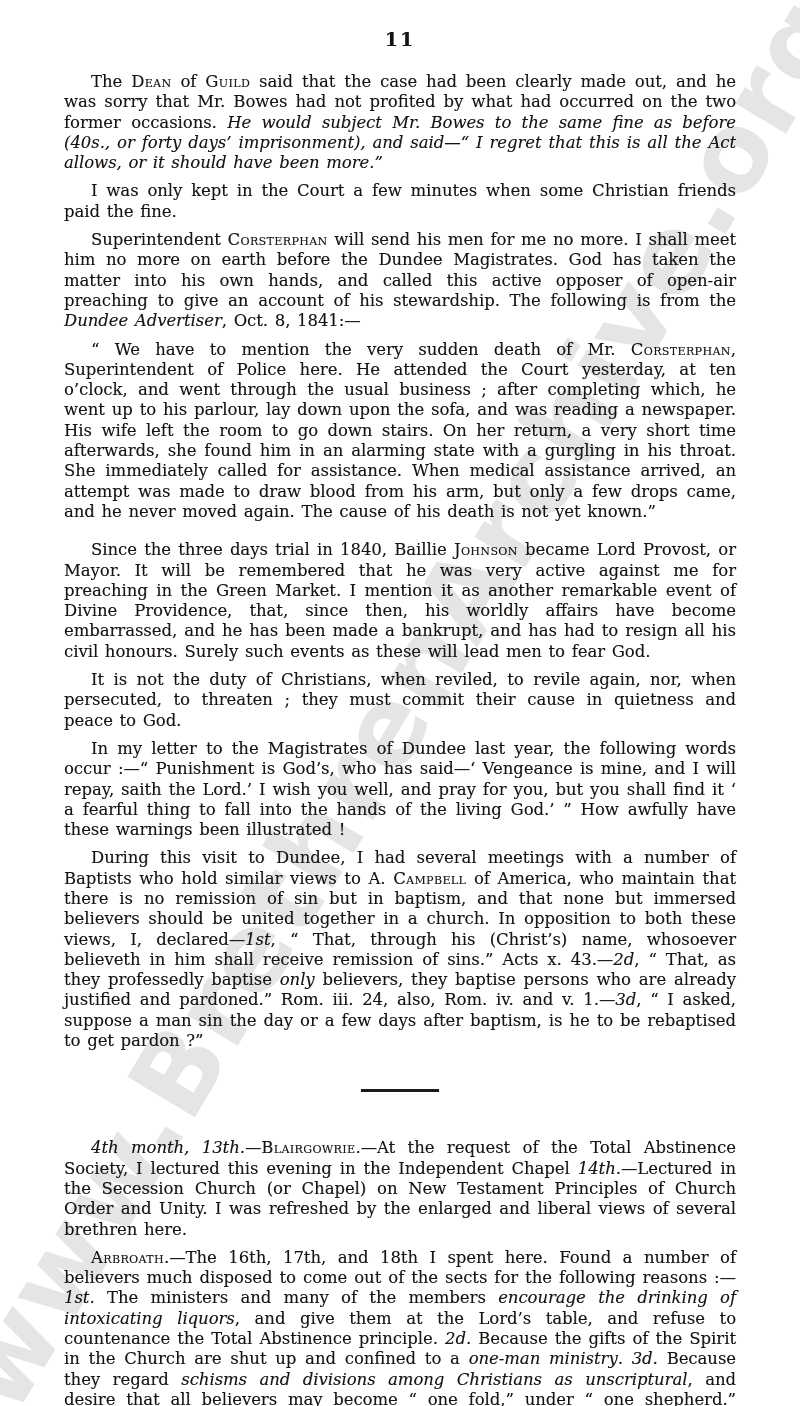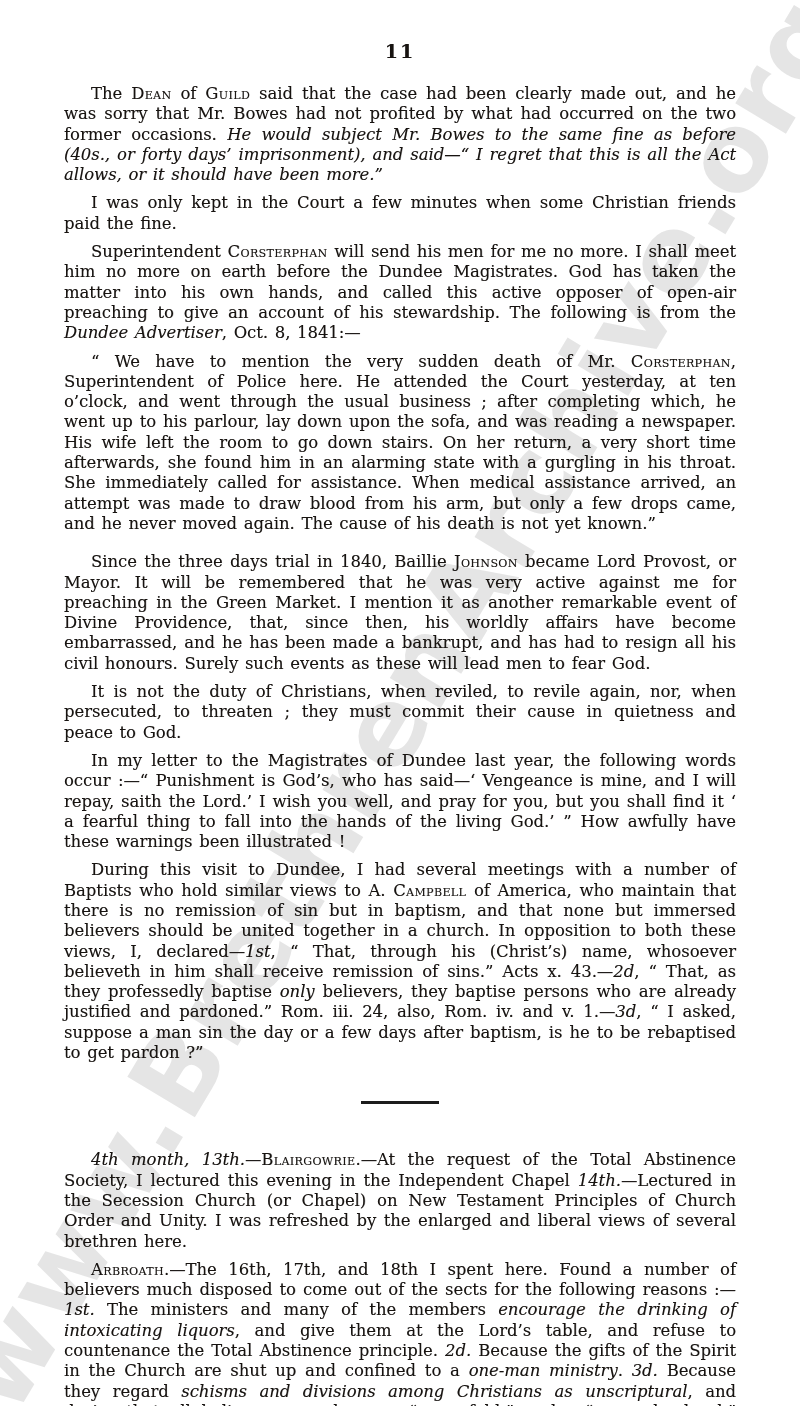--- a/index.html
+++ b/index.html
@@ -38,21 +38,21 @@
   .content {
     position: relative;
     z-index: 1;
     padding: 0 56px;
   }
   .page-number {
     text-align: center;
     font-weight: bold;
     font-size: 19px;
     letter-spacing: 2px;
-    padding-top: 40px;
+    padding-top: 28px;
     margin-bottom: 22px;
     text-shadow: 0.3px 0.3px 0 rgba(25,25,25,0.45);
   }
   .para {
     margin: 8px;
     font-size: 16.4px;
     line-height: 20.3px;
     text-align: justify;
     word-spacing: 0.09em;
     text-indent: 27px;

